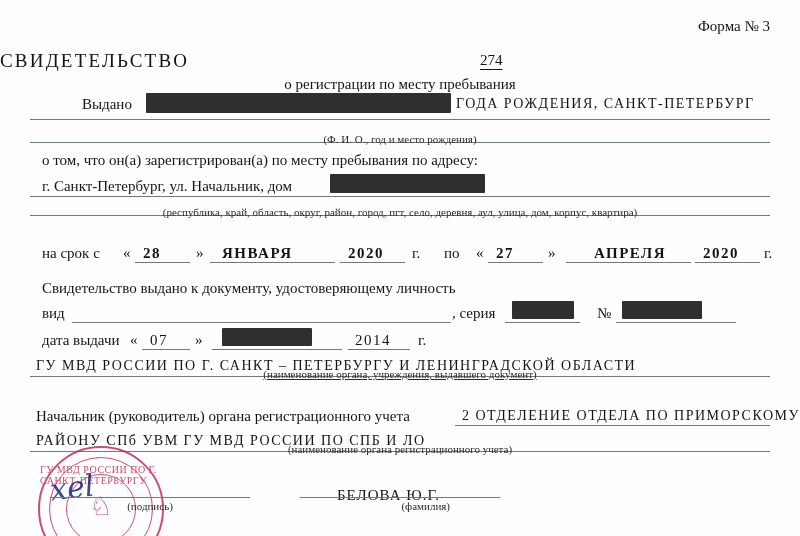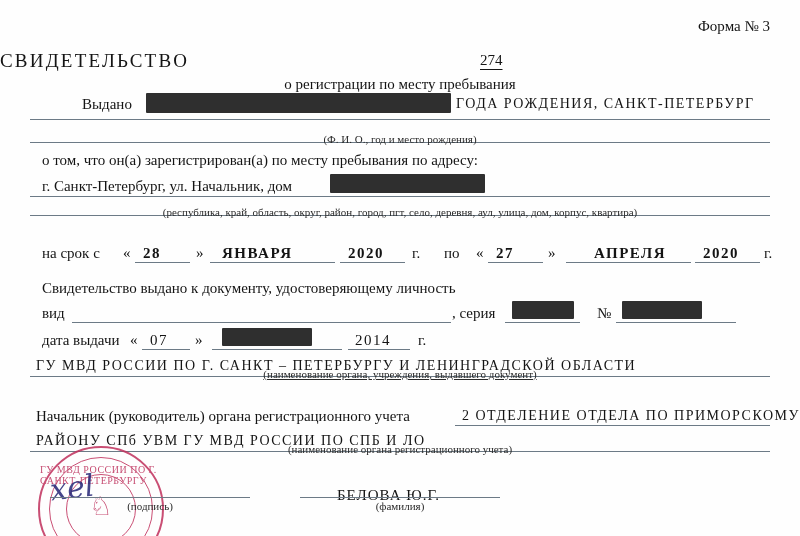--- a/index.html
+++ b/index.html
@@ -228,15 +228,15 @@
     <div class="stamp-eagle">♘</div>
 
   </div>
 
   <div class="signature">x𝑒𝑙</div>
   <div class="rule" style="left:50px; top:497px; width:200px;"></div>
   <div class="caption-local" style="left:100px; top:500px; width:100px;">(подпись)</div>
 
   <div class="sig-name" style="left:337px; top:487px;">БЕЛОВА Ю.Г.</div>
   <div class="rule" style="left:300px; top:497px; width:200px;"></div>
-  <div class="caption-local" style="left:350px; top:500px; width:100px;">(фамилия)</div>
+  <div class="caption-local" style="left:350px; top:500px; width:100px;text-align:right;">(фамилия)</div>
 
 </div>
 
 </body></html>

